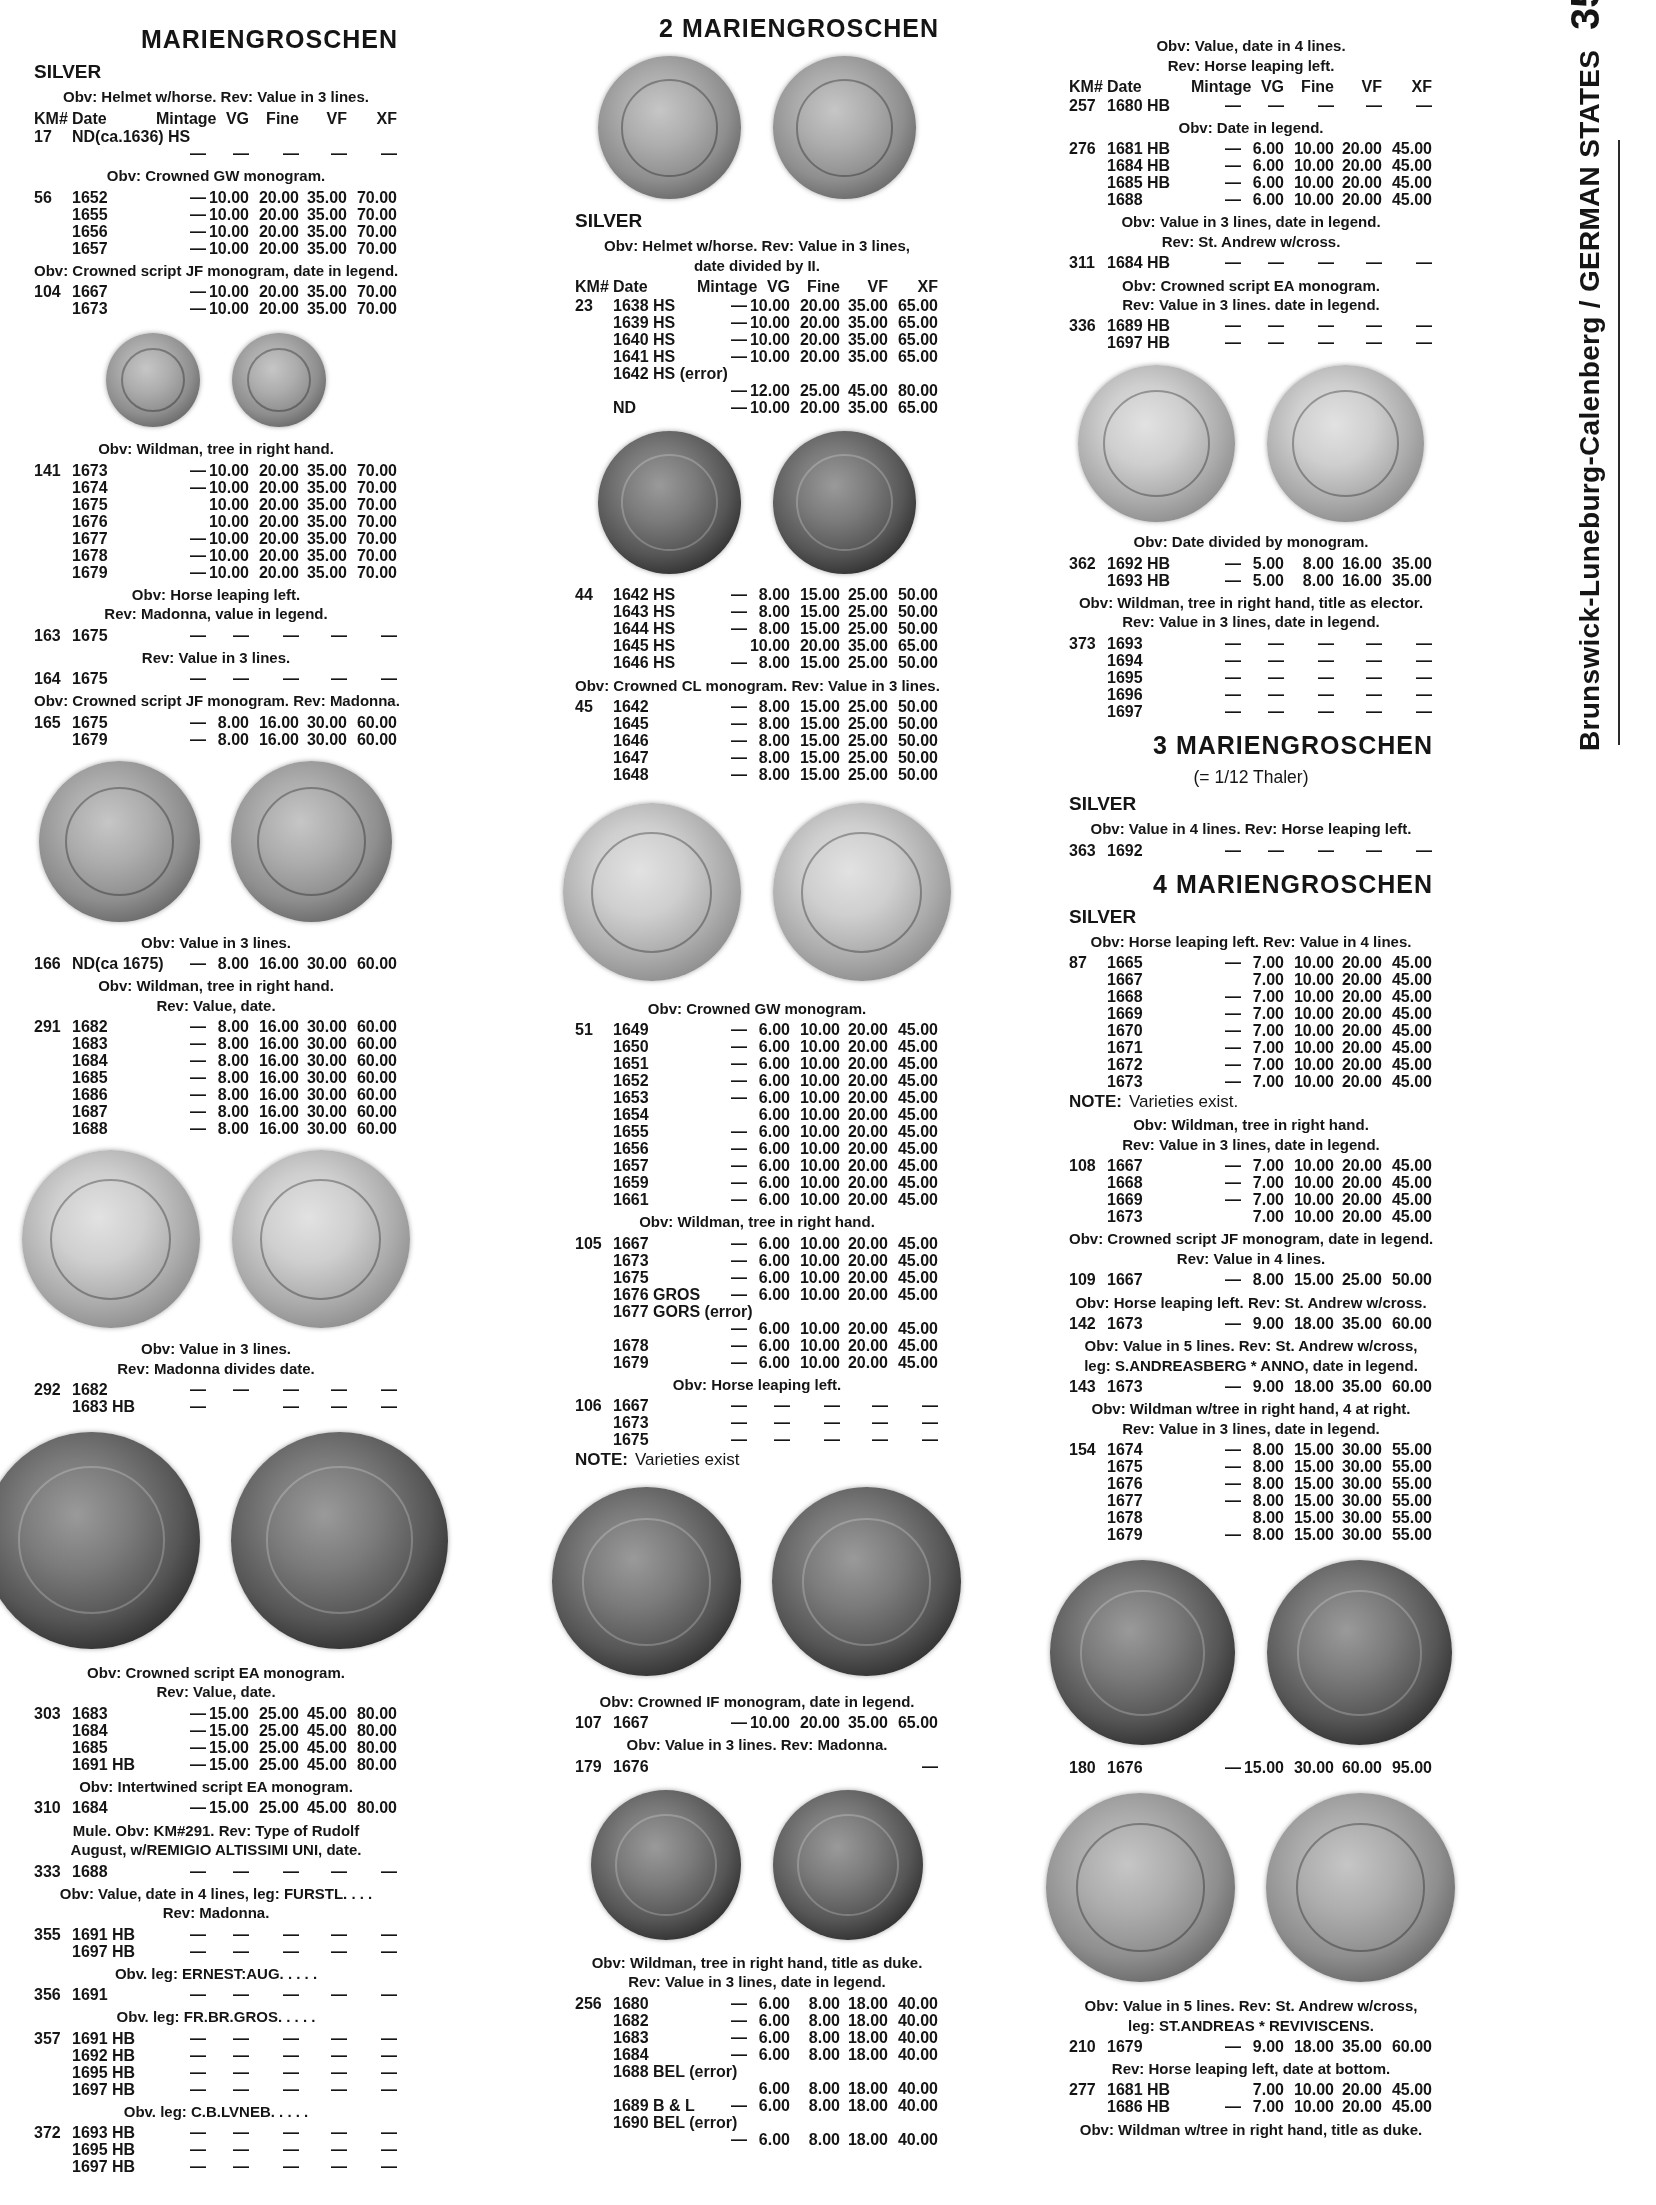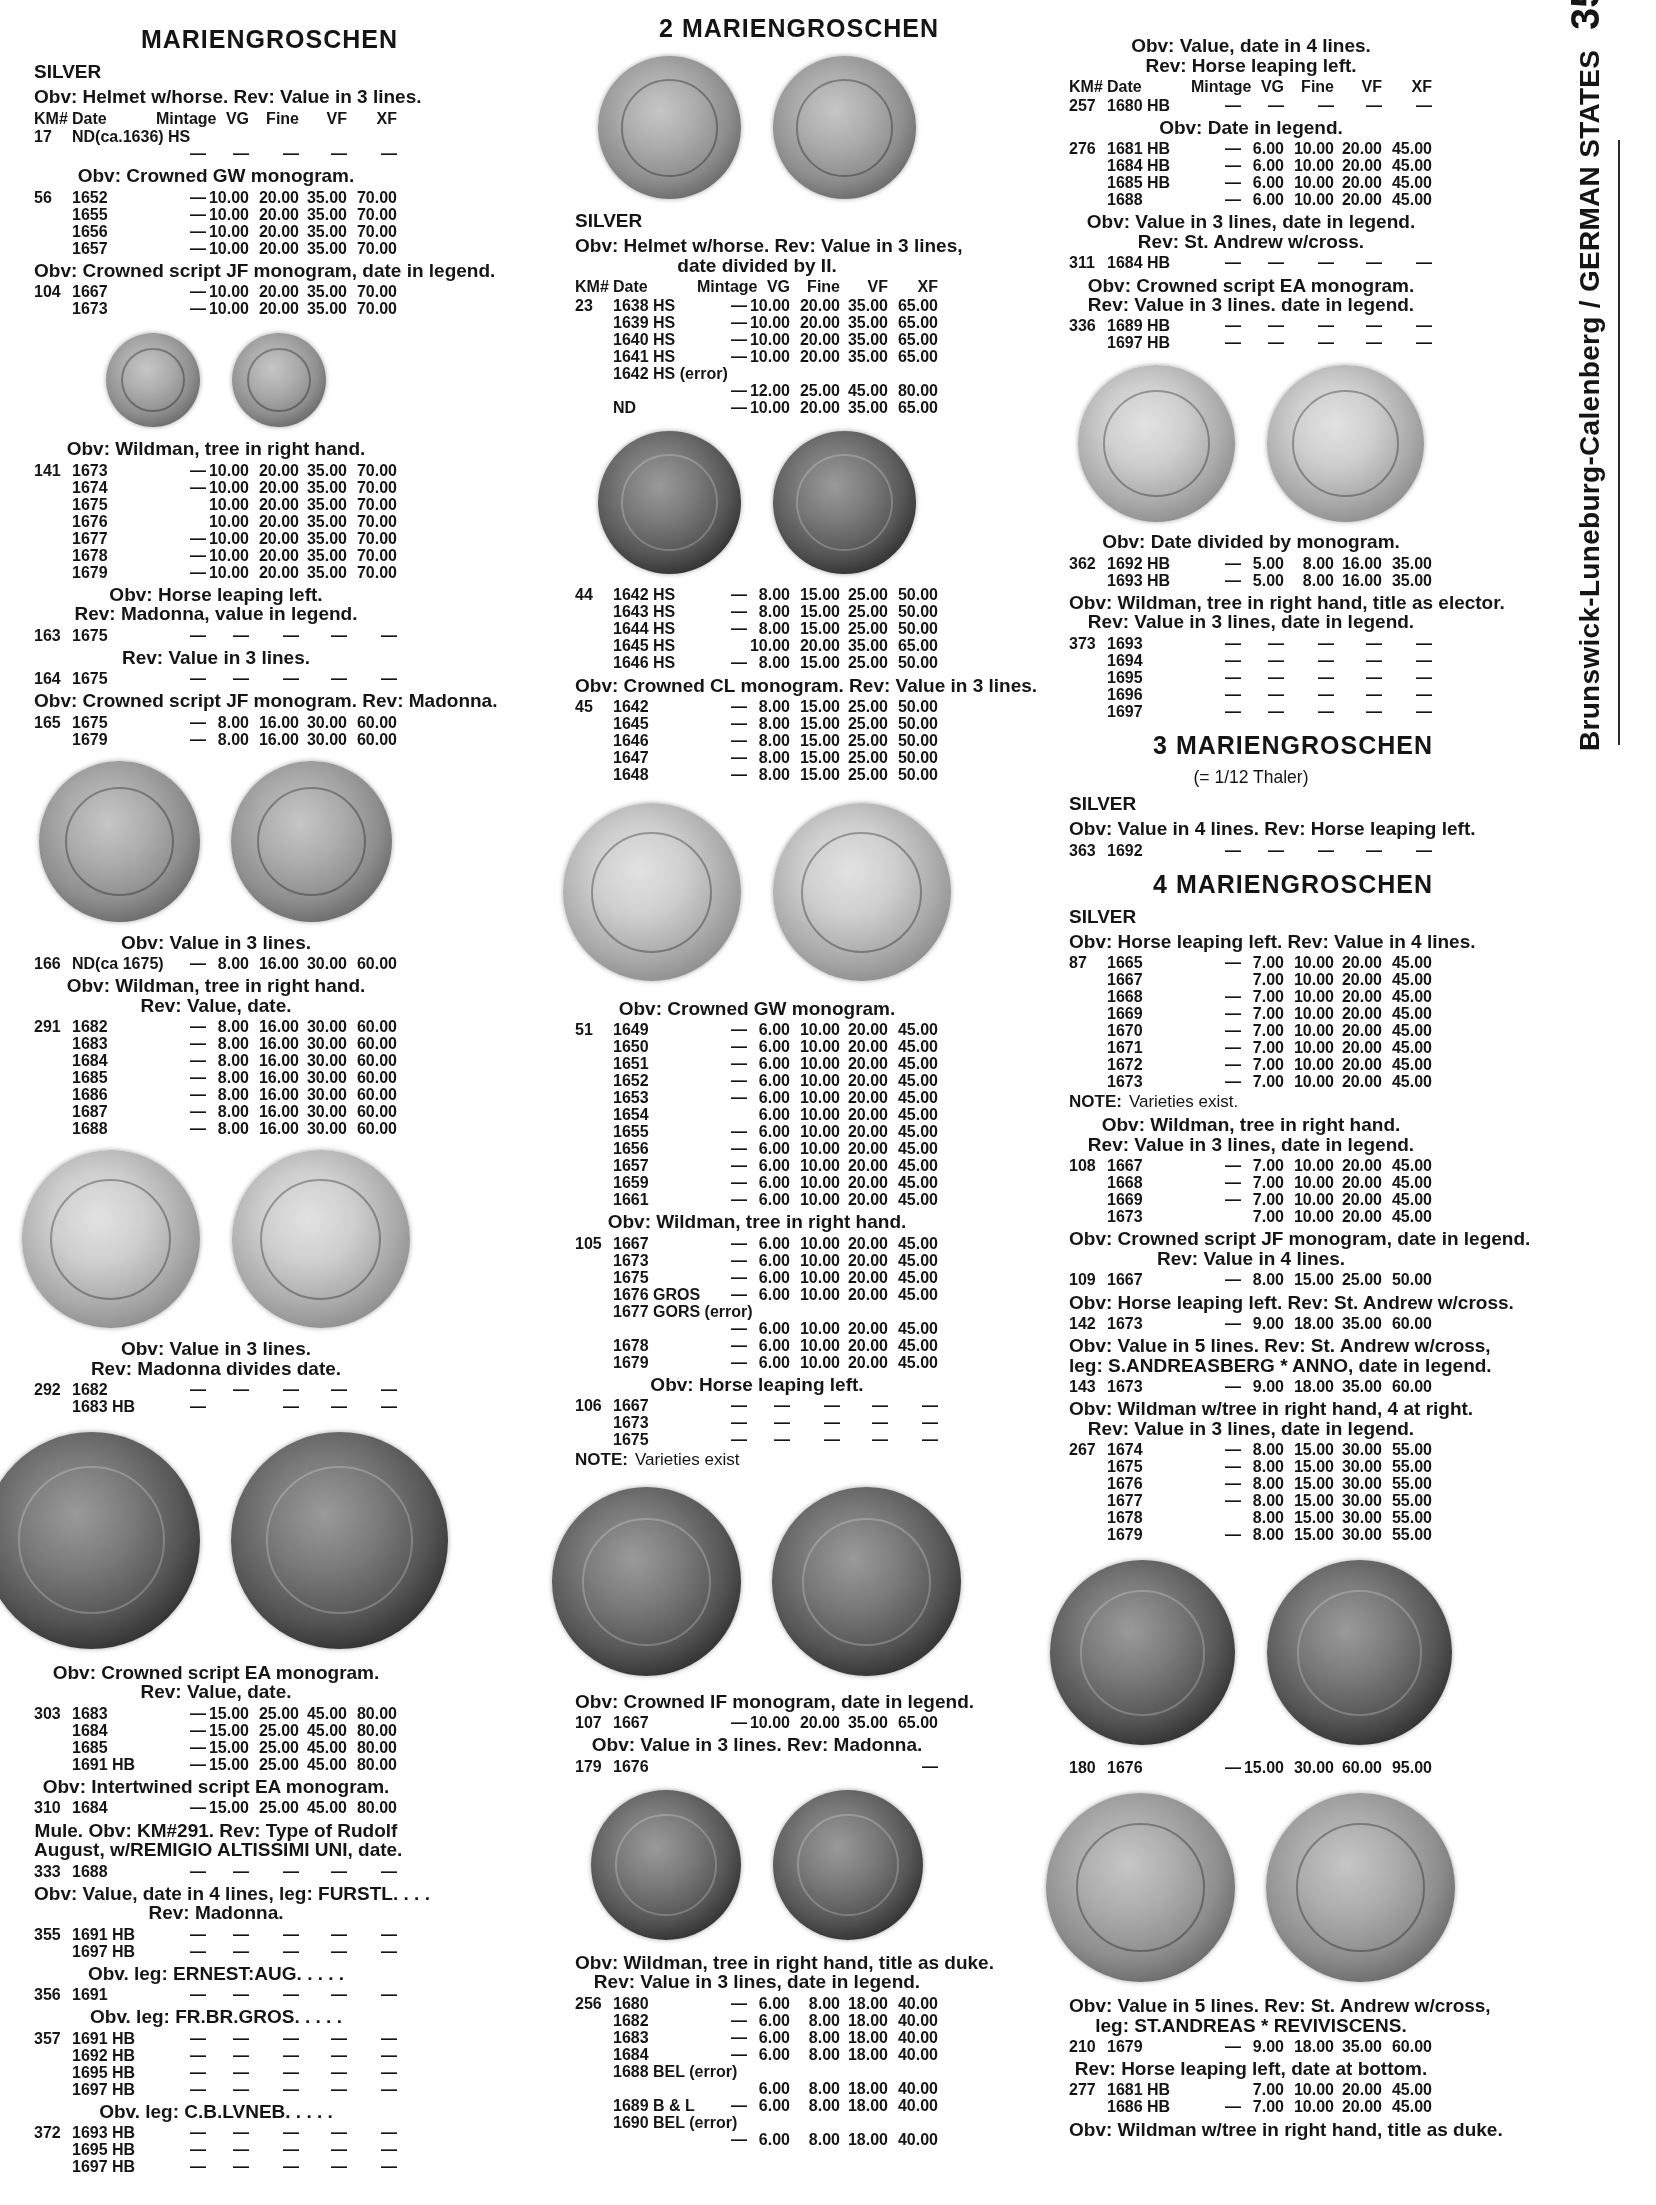--- a/index.html
+++ b/index.html
@@ -4,21 +4,21 @@
 <style>
   html,body { margin:0; padding:0; background:#e8e8e8; }
   #page {
     position:relative; width:1657px; height:2205px; background:#ffffff;
     font-family:"Liberation Sans", sans-serif; color:#151515; overflow:hidden;
   }
   .col { position:absolute; top:0; width:364px; }
   .h1 { font-size:25px; font-weight:bold; text-align:right; letter-spacing:1px; margin:11.2px 0 7px; }
   .h2 { font-size:19px; font-weight:bold; text-align:left; margin:4.9px 0 1.4px; }
   .sub { font-size:17.5px; font-weight:normal; text-align:center; margin:3.5px 0; }
-  .desc { font-size:19px; font-weight:bold; text-align:center; margin:4.2px 0 2.8px; line-height:19.6px; }
+  .desc { font-size:15px; font-weight:bold; text-align:center; margin:4.2px 0 2.8px; line-height:19.6px; }
   .descline { white-space:nowrap; }
   .cols, .trow {
     display:grid; grid-template-columns:38px 84px 50px 43px 50px 48px 50px;
     font-size:16px; line-height:17px; height:17px; font-weight:bold;
   }
   .cols { margin:2.1px 0 1.4px; }
   .cell { overflow:visible; }
   .c0 { text-align:left; }
   .c1 { text-align:left; white-space:nowrap; }
   .c2 { text-align:right; white-space:nowrap; }
@@ -1393,21 +1393,21 @@
         <div class="cell c3">9.00</div>
         <div class="cell c4">18.00</div>
         <div class="cell c5">35.00</div>
         <div class="cell c6">60.00</div>
       </div>
       <div class="desc">
         <div class="descline">Obv: Wildman w/tree in right hand, 4 at right.</div>
         <div class="descline">Rev: Value in 3 lines, date in legend.</div>
       </div>
       <div class="trow">
-        <div class="cell c0">267</div>
+        <div class="cell c0">154</div>
         <div class="cell c1">1674</div>
         <div class="cell c2">—</div>
         <div class="cell c3">8.00</div>
         <div class="cell c4">15.00</div>
         <div class="cell c5">30.00</div>
         <div class="cell c6">55.00</div>
       </div>
       <div class="trow">
         <div class="cell c0"></div>
         <div class="cell c1">1675</div>

